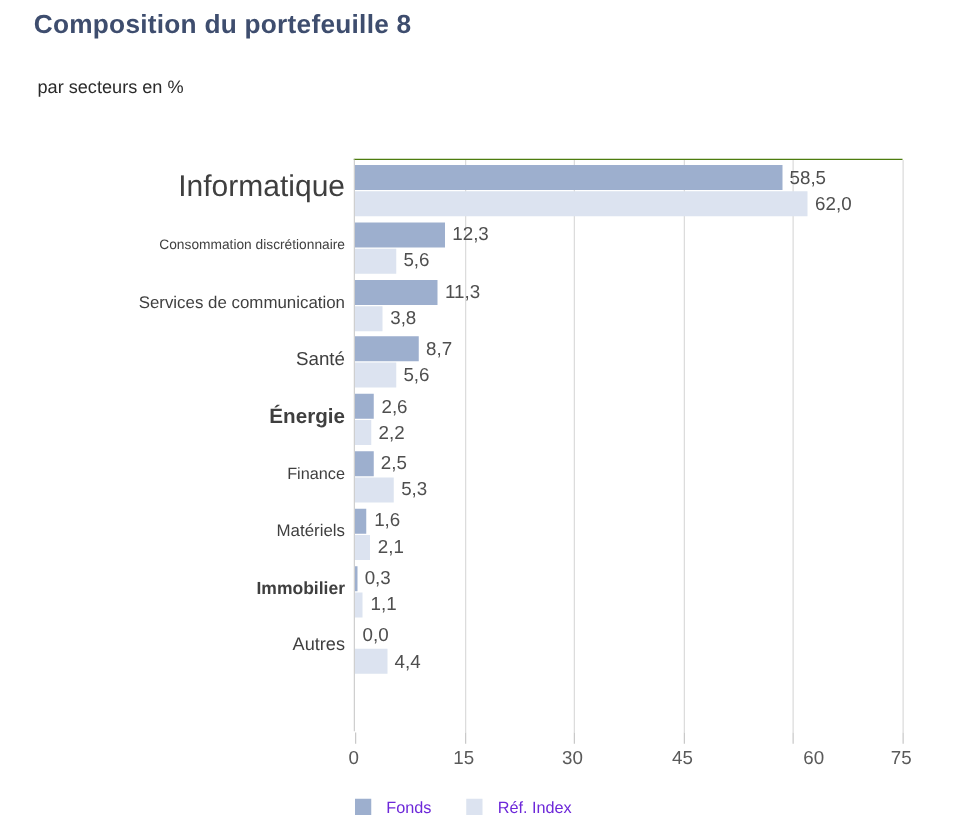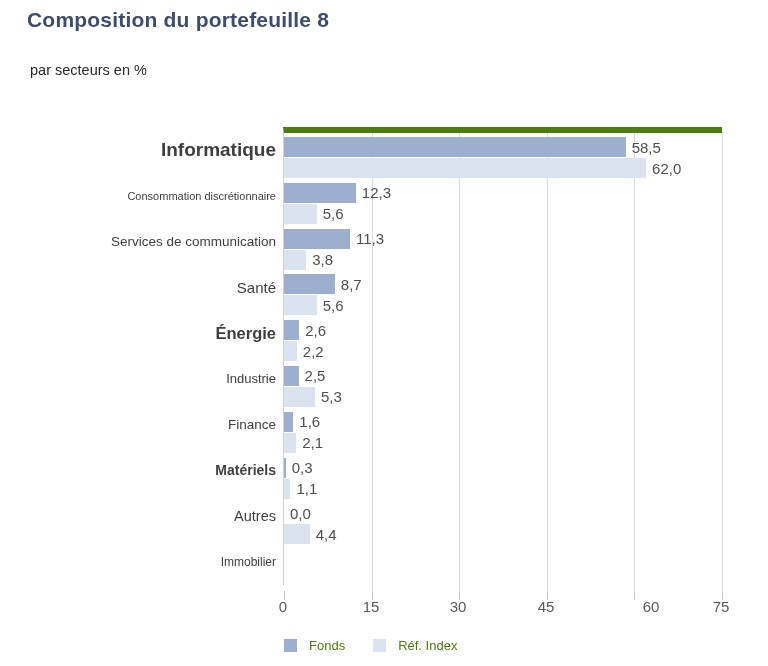--- a/index.html
+++ b/index.html
@@ -11,21 +11,21 @@
     position:absolute;left:27px;top:8px;
     font-size:21px;font-weight:700;letter-spacing:.2px;color:#3e4d6e;text-align:center;
   }
   .subtitle{
     position:absolute;left:30px;top:62px;
     font-size:14.5px;color:#2a2a2a;
   }
   
   .plot{
     position:absolute;left:283px;top:127px;width:439px;height:458px;
-    border-top:6px solid #4d7c0f;border-left:1px solid #cfcfcf;
+    border-top:1px solid #4d7c0f;border-left:1px solid #cfcfcf;
     box-sizing:border-box;
   }
   .gridline{
     position:absolute;top:0;width:1px;height:458px;background:#dcdcdc;
   }
   .tickmark{
     position:absolute;top:458px;width:1px;height:9px;background:#c9c9c9;
   }
   .groups{position:absolute;left:0;top:0;width:100%;height:100%;}
   .group{height:45.8px;box-sizing:border-box;padding-top:4px;}
@@ -34,21 +34,21 @@
   .bar-value{margin-left:6px;font-size:15px;color:#4f4f4f;line-height:1;white-space:nowrap;}
   
   .labels{
     position:absolute;left:40px;top:127px;width:236px;height:458px;
     display:flex;flex-direction:column;
   }
   .label-cell{
     height:45.8px;display:flex;align-items:center;justify-content:flex-end;
     color:#3f3f3f;white-space:nowrap;
   }
-  .label-cell:nth-child(1){font-size:19px;font-weight:bold;}
+  .label-cell:nth-child(1){font-size:24px;}
   .label-cell:nth-child(2){font-size:11px;}
   .label-cell:nth-child(3){font-size:13.5px;}
   .label-cell:nth-child(4){font-size:15px;}
   .label-cell:nth-child(5){font-size:16.5px;font-weight:bold;}
   .label-cell:nth-child(6){font-size:13px;}
   .label-cell:nth-child(7){font-size:13.5px;}
   .label-cell:nth-child(8){font-size:14px;font-weight:bold;}
   .label-cell:nth-child(9){font-size:14.5px;}
   .label-cell:nth-child(10){font-size:12px;}
   
@@ -57,39 +57,38 @@
     position:absolute;transform:translateX(-50%);
     font-size:15px;color:#5a5a5a;
   }
   
   .legend{
     position:absolute;left:284px;top:638px;
     display:flex;align-items:center;gap:28px;
   }
   .legend-item{display:flex;align-items:center;gap:12px;}
   .legend-swatch{width:13px;height:13px;}
-  .legend-label{font-size:13px;color:#4d7c0f;}
+  .legend-label{font-size:13px;color:#6d28d9;}
 </style>
 </head>
 <body>
 
 <div class="title">Composition du portefeuille 8</div>
 <div class="subtitle">par secteurs en %</div>
 
 <div class="labels">
     <div class="label-cell">Informatique</div>
     <div class="label-cell">Consommation discrétionnaire</div>
     <div class="label-cell">Services de communication</div>
     <div class="label-cell">Santé</div>
     <div class="label-cell">Énergie</div>
-    <div class="label-cell">Industrie</div>
     <div class="label-cell">Finance</div>
     <div class="label-cell">Matériels</div>
+    <div class="label-cell">Immobilier</div>
     <div class="label-cell">Autres</div>
-    <div class="label-cell">Immobilier</div>
   </div>
 
 <div class="plot">
   <div id="gridlines">
       <div class="tickmark" style="left: 0px;"></div>
       <div class="gridline" style="left: 88px;"></div>
       <div class="tickmark" style="left: 88px;"></div>
       <div class="gridline" style="left: 175px;"></div>
       <div class="tickmark" style="left: 175px;"></div>
       <div class="gridline" style="left: 263px;"></div>

